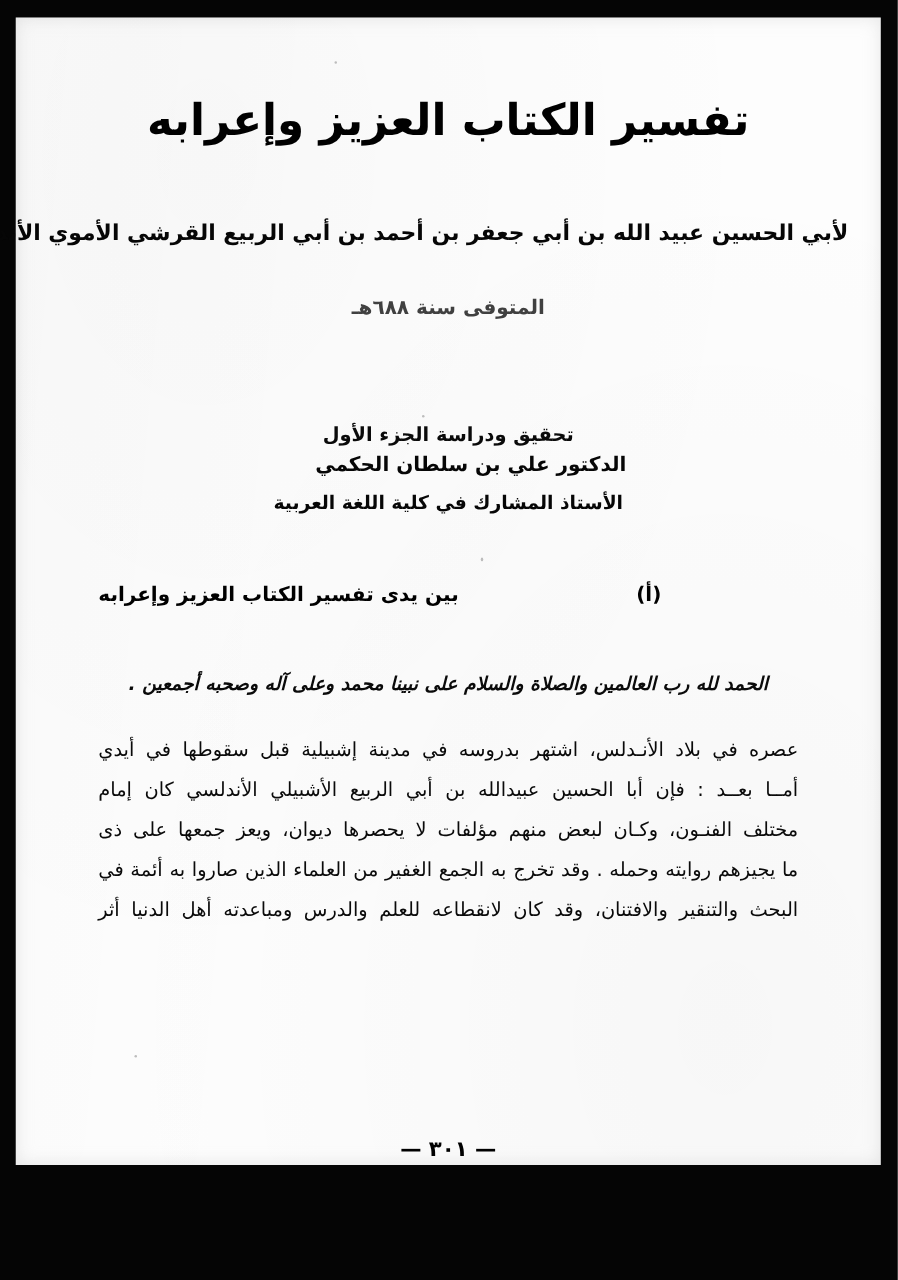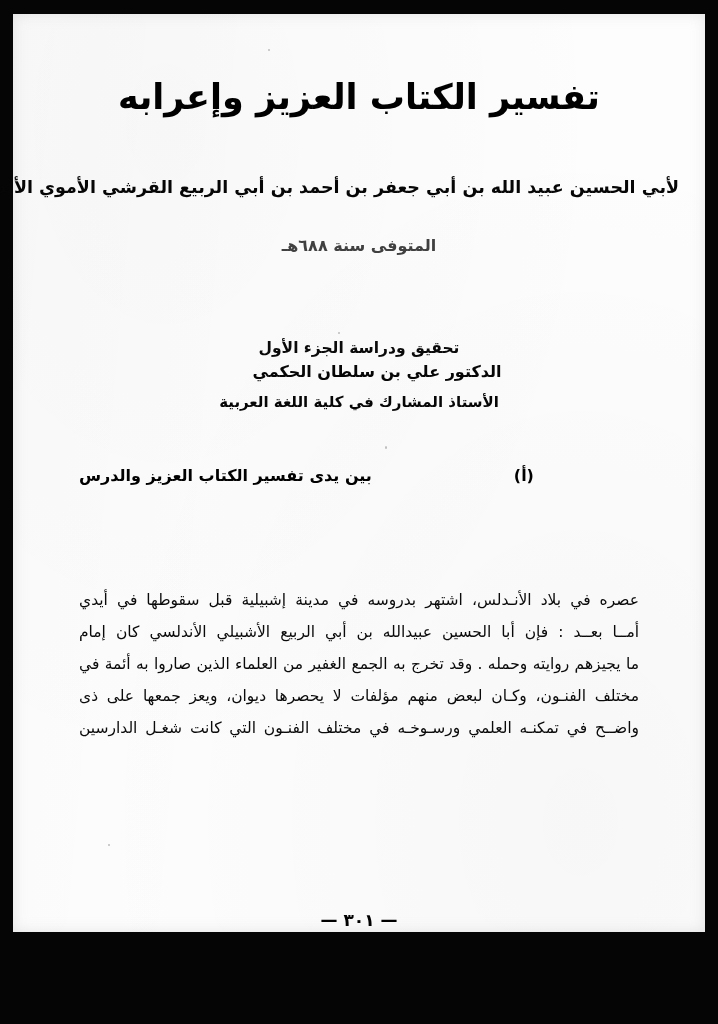--- a/index.html
+++ b/index.html
@@ -217,31 +217,32 @@
 
       <div class="title-death">المتوفى سنة ٦٨٨هـ</div>
 
       <div class="edition-line">تحقيق ودراسة الجزء الأول</div>
 
       <div class="editor-name">الدكتور علي بن سلطان الحكمي</div>
 
       <div class="editor-rank">الأستاذ المشارك في كلية اللغة العربية</div>
 
       <div class="section-row">
-        <div class="section-heading">بين يدى تفسير الكتاب العزيز والدرس</div>
+        <div class="section-heading">بين يدى تفسير الكتاب العزيز وإعرابه</div>
         <div class="section-marker">(أ)</div>
       </div>
 
+      <div class="basmala">الحمد لله رب العالمين والصلاة والسلام على نبينا محمد وعلى آله وصحبه أجمعين .</div>
 
       <div class="body-block">
         <div class="body-line">عصره في بلاد الأنـدلس، اشتهر بدروسه في مدينة إشبيلية قبل سقوطها في أيدي</div>
         <div class="body-line first-line">أمــا بعــد : فإن أبا الحسين عبيدالله بن أبي الربيع الأشبيلي الأندلسي كان إمام</div>
+        <div class="body-line">مختلف الفنـون، وكـان لبعض منهم مؤلفات لا يحصرها ديوان، ويعز جمعها على ذى</div>
         <div class="body-line">ما يجيزهم روايته وحمله . وقد تخرج به الجمع الغفير من العلماء الذين صاروا به أئمة في</div>
-        <div class="body-line">مختلف الفنـون، وكـان لبعض منهم مؤلفات لا يحصرها ديوان، ويعز جمعها على ذى</div>
-        <div class="body-line">واضــح في تمكنـه العلمي ورسـوخـه في مختلف الفنـون التي كانت شغـل الدارسين</div>
+        <div class="body-line">البحث والتنقير والافتنان، وقد كان لانقطاعه للعلم والدرس ومباعدته أهل الدنيا أثر</div>
       </div>
 
       <div class="page-number">— ٣٠١ —</div>
 
     </div>
 
     <div class="speck" style="left:255px;top:35px;width:2px;height:2px;"></div>
     <div class="speck" style="left:641px;top:178px;width:2px;height:2px;"></div>
     <div class="speck" style="left:325px;top:318px;width:2px;height:2px;"></div>
     <div class="speck" style="left:372px;top:432px;width:2px;height:3px;"></div>

